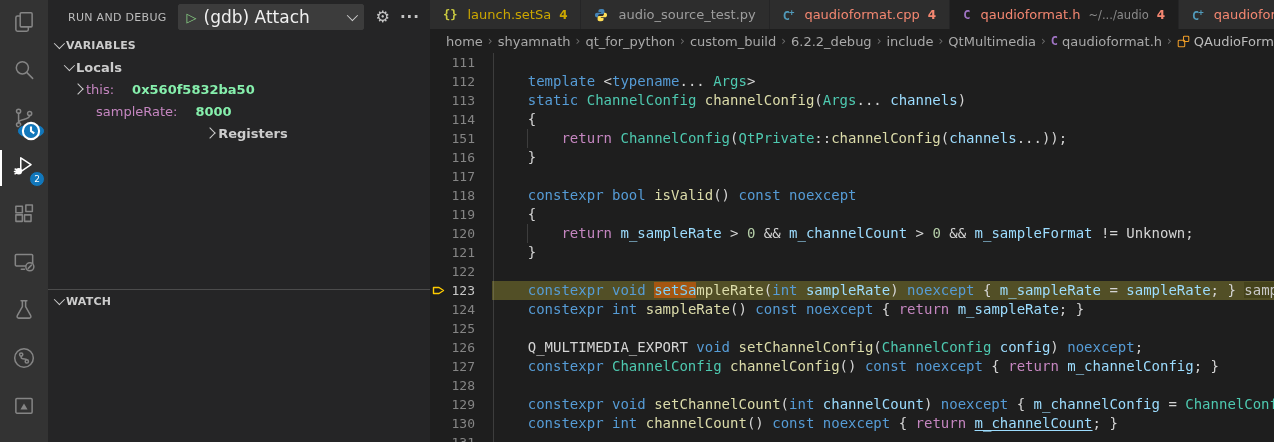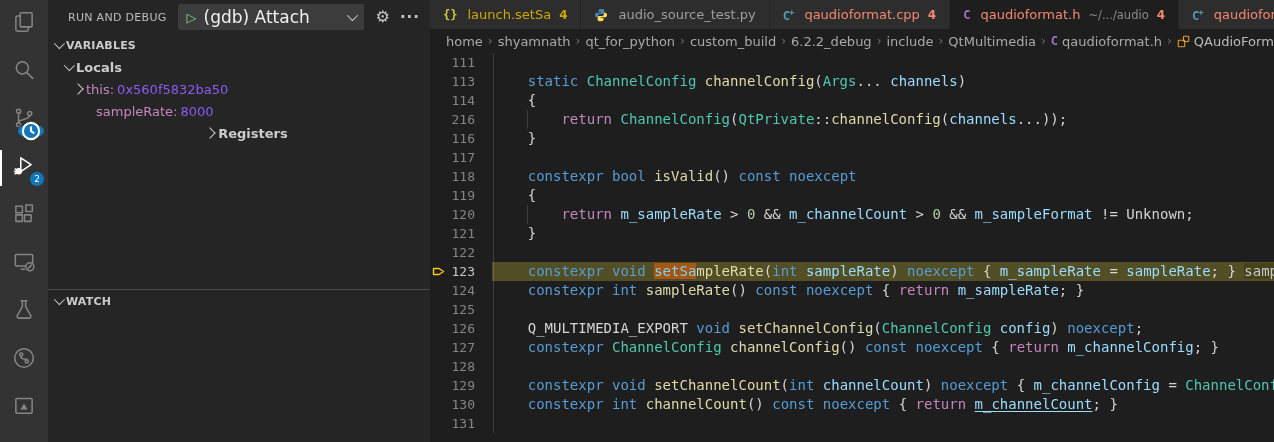--- a/index.html
+++ b/index.html
@@ -27,21 +27,21 @@
   .chev.down{transform:rotate(45deg) translateY(-2px);}
   .chev.right{transform:rotate(-45deg);}
   .sb-gear{font-size:16px;color:#c5c5c5;margin-left:12px;cursor:pointer;line-height:1;}
   .sb-dots{font-size:15px;color:#c5c5c5;margin-left:10px;cursor:pointer;font-weight:bold;letter-spacing:1px;line-height:1;}
   .section-header{height:22px;display:flex;align-items:center;gap:4px;padding-left:6px;cursor:pointer;}
   .section-header .label{font-size:11px;font-weight:bold;color:#cccccc;letter-spacing:.2px;}
   .tree-row{height:22px;display:flex;align-items:center;font-size:13px;cursor:pointer;white-space:nowrap;}
   .tree-row .tw{width:16px;flex:none;display:flex;align-items:center;justify-content:center;}
   .tree-row .bold{font-weight:bold;color:#cccccc;}
   .var-name{color:#c586c0;}
-  .var-val{color:#8b5cf6;margin-left:3px;}
+  .var-val{color:#86efac;margin-left:18px;font-weight:bold;}
   .watch-section{position:absolute;left:0;right:0;top:289px;bottom:0;border-top:1px solid rgba(150,150,150,.35);}
 
   
   .editor{flex:1;min-width:0;display:flex;flex-direction:column;background:#1e1e1e;}
   .tabbar{height:29px;flex:none;background:#252526;display:flex;overflow:hidden;}
   .tab{height:29px;display:inline-flex;align-items:center;gap:6px;padding:0 13px;background:#2d2d2d;border-right:1px solid #252526;
     font-size:13px;cursor:pointer;white-space:nowrap;box-sizing:border-box;}
   .tab.active{background:#1e1e1e;}
   .tab .desc{font-size:11.5px;color:#8a8a8a;margin-left:2px;}
   .tab .count{margin-left:2px;font-weight:bold;font-size:12px;}
@@ -265,32 +265,37 @@
         <span class="crumb" style="color: rgb(187, 187, 187);">QAudioFormat</span>
       </div>
     <div class="code" id="codearea">
         <div class="line">
           <div class="guide" style="left: 63px;"></div>
           <span class="num">111</span>
           <div class="ltext"></div>
         </div>
         <div class="line">
           <div class="guide" style="left: 63px;"></div>
+          <span class="num">112</span>
+          <div class="ltext"><span class="tk-p">    </span><span class="tk-k">template</span><span class="tk-p"> &lt;</span><span class="tk-k">typename</span><span class="tk-p">... </span><span class="tk-t">Args</span><span class="tk-p">&gt;</span></div>
+        </div>
+        <div class="line">
+          <div class="guide" style="left: 63px;"></div>
           <span class="num">113</span>
           <div class="ltext"><span class="tk-p">    </span><span class="tk-k">static</span><span class="tk-p"> </span><span class="tk-t">ChannelConfig</span><span class="tk-p"> </span><span class="tk-f">channelConfig</span><span class="tk-p">(</span><span class="tk-t">Args</span><span class="tk-p">... </span><span class="tk-v">channels</span><span class="tk-p">)</span></div>
         </div>
         <div class="line">
           <div class="guide" style="left: 63px;"></div>
           <span class="num">114</span>
           <div class="ltext"><span class="tk-p">    </span><span class="tk-p">{</span></div>
         </div>
         <div class="line">
           <div class="guide" style="left: 63px;"></div>
           <div class="guide" style="left: 96.72px;"></div>
-          <span class="num">216</span>
+          <span class="num">151</span>
           <div class="ltext"><span class="tk-p">        </span><span class="tk-c">return</span><span class="tk-p"> </span><span class="tk-t">ChannelConfig</span><span class="tk-p">(</span><span class="tk-t">QtPrivate</span><span class="tk-p">::</span><span class="tk-f">channelConfig</span><span class="tk-p">(</span><span class="tk-v">channels</span><span class="tk-p">...));</span></div>
         </div>
         <div class="line">
           <div class="guide" style="left: 63px;"></div>
           <span class="num">116</span>
           <div class="ltext"><span class="tk-p">    </span><span class="tk-p">}</span></div>
         </div>
         <div class="line">
           <div class="guide" style="left: 63px;"></div>
           <span class="num">117</span>

